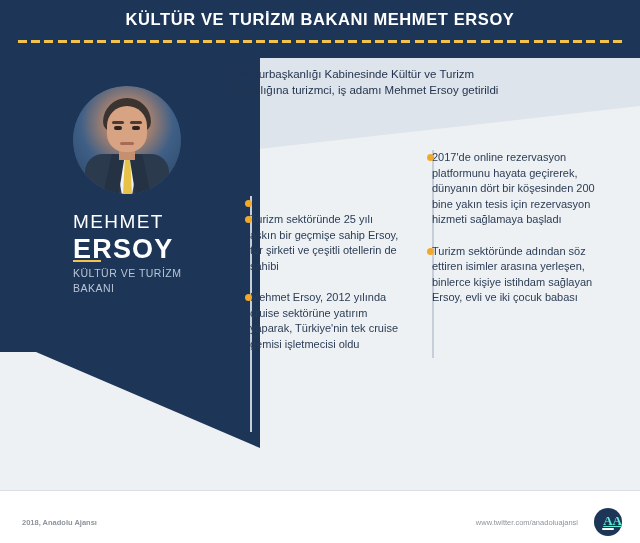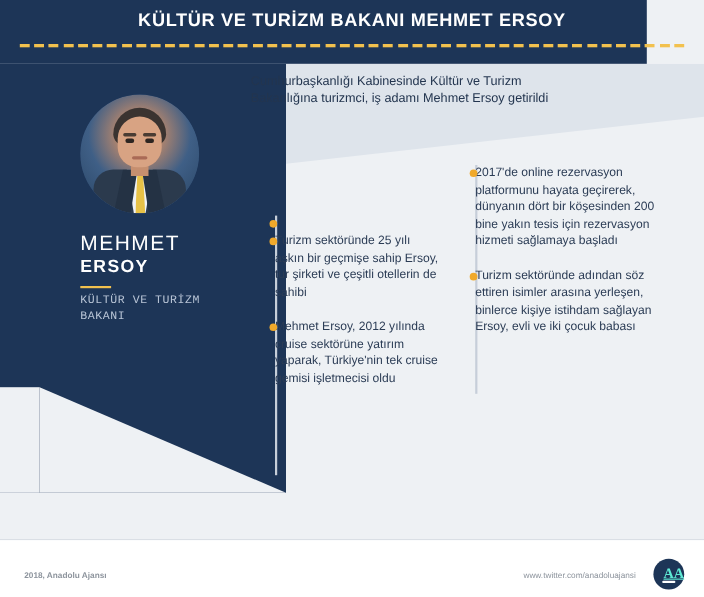--- a/index.html
+++ b/index.html
@@ -10,21 +10,21 @@
     overflow:hidden;
   }
   .infographic{
     position:relative;
     width:640px;height:543px;
     background:#eef1f4;
     overflow:hidden;
   }
   
   .header{
-    position:absolute;left:0;top:0;width:588px;height:58px;
+    position:absolute;left:0;top:0;width:640px;height:58px;
     background:#1d3557;
   }
   .header-title{
     position:absolute;left:0;top:10px;width:640px;
     text-align:center;
     color:#ffffff;
     font-size:16.5px;
     font-weight:bold;
     letter-spacing:0.6px;
   }
@@ -116,28 +116,28 @@
     background:#243244;
     clip-path:polygon(0 0, 60% 0, 100% 100%, 30% 100%);
   }
   
   .name-first{
     position:absolute;left:73px;top:211px;width:180px;
     color:#ffffff;font-size:19px;letter-spacing:1.4px;font-weight:300;
   }
   .name-last{
     position:absolute;left:73px;top:234px;width:180px;
-    color:#ffffff;font-size:16px;letter-spacing:1.2px;font-weight:bold;
+    color:#ffffff;font-size:27px;letter-spacing:1.2px;font-weight:bold;
   }
   .name-rule{
     position:absolute;left:73px;top:260px;width:28px;height:2px;background:#f2c14e;
   }
   .name-role{
     position:absolute;left:73px;top:266px;width:150px;
-    color:#b9c5d6;font-size:10.5px;line-height:15px;letter-spacing:0.5px;font-family:Liberation Mono, monospace;
+    color:#b9c5d6;font-size:10.5px;line-height:15px;letter-spacing:0.5px;
   }
   
   .col{
     position:absolute;
   }
   .col-left{left:250px;top:196px;width:150px;}
   .col-right{left:432px;top:150px;width:176px;}
   .col-rule{
     position:absolute;width:2px;background:#c6ced9;
   }

